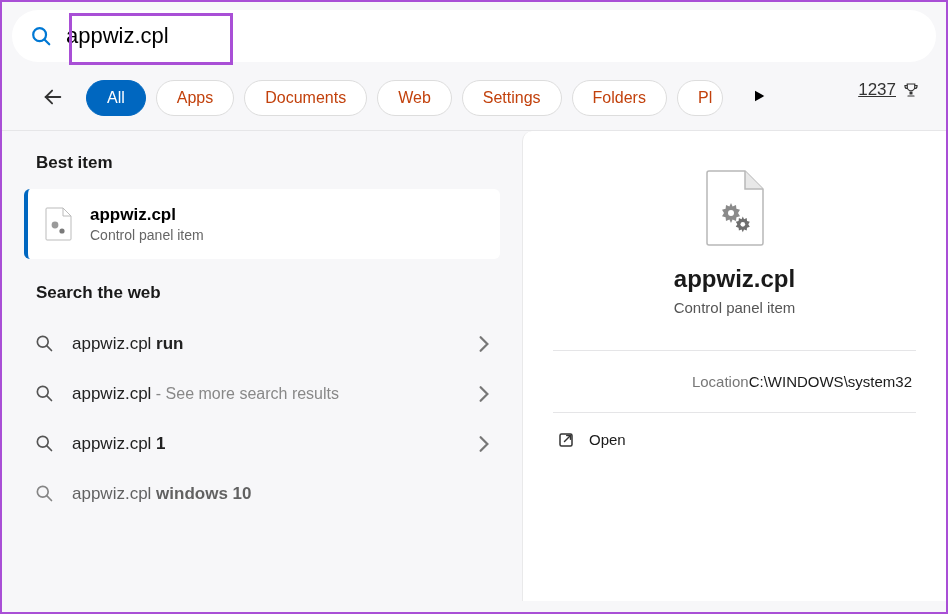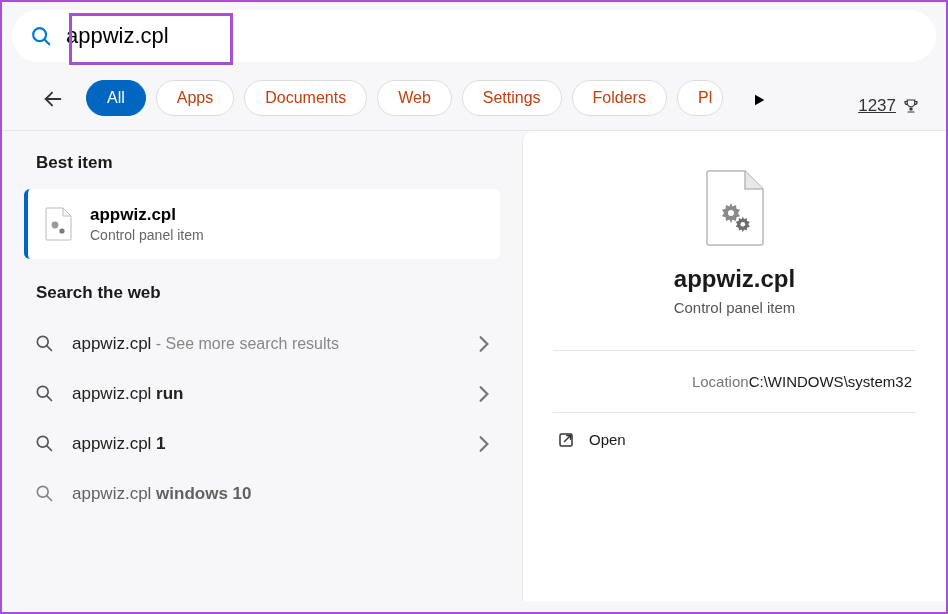--- a/index.html
+++ b/index.html
@@ -34,21 +34,21 @@
       position: absolute;
       top: 11px;
       left: 67px;
       width: 164px;
       height: 52px;
       border: 3px solid #a94fd6;
       pointer-events: none;
     }
     .filter-row {
       display: flex;
-      align-items: flex-end;
+      align-items: flex-start;
       gap: 10px;
       padding: 18px 10px 14px 34px;
       border-bottom: 1px solid #e6e6e8;
     }
     .back-btn {
       width: 34px; height: 34px;
       display: flex; align-items:center; justify-content:center;
       color: #333;
       margin-right: 6px;
     }
@@ -264,35 +264,35 @@
 
     <div class="section-header">Search the web</div>
     <div class="web-list">
       <div class="web-item">
         <span class="icon-search-sm">
           <svg width="20" height="20" viewBox="0 0 24 24" fill="none" stroke="currentColor" stroke-width="2" stroke-linecap="round">
               <circle cx="10.5" cy="10.5" r="6.5"></circle>
               <line x1="15.5" y1="15.5" x2="21" y2="21"></line>
             </svg>
         </span>
-        <span class="label"><span>appwiz.cpl</span><span class="hint"> - See more search results</span></span>
+        <span class="label"><span>appwiz.cpl </span><strong>run</strong></span>
         <span class="chev">
             <svg width="12" height="18" viewBox="0 0 10 16" fill="none" stroke="currentColor" stroke-width="2" stroke-linecap="round">
               <polyline points="2 2 8 8 2 14"></polyline>
             </svg>
           </span>
       </div>
       <div class="web-item">
         <span class="icon-search-sm">
           <svg width="20" height="20" viewBox="0 0 24 24" fill="none" stroke="currentColor" stroke-width="2" stroke-linecap="round">
               <circle cx="10.5" cy="10.5" r="6.5"></circle>
               <line x1="15.5" y1="15.5" x2="21" y2="21"></line>
             </svg>
         </span>
-        <span class="label"><span>appwiz.cpl </span><strong>run</strong></span>
+        <span class="label"><span>appwiz.cpl</span><span class="hint"> - See more search results</span></span>
         <span class="chev">
             <svg width="12" height="18" viewBox="0 0 10 16" fill="none" stroke="currentColor" stroke-width="2" stroke-linecap="round">
               <polyline points="2 2 8 8 2 14"></polyline>
             </svg>
           </span>
       </div>
       <div class="web-item">
         <span class="icon-search-sm">
           <svg width="20" height="20" viewBox="0 0 24 24" fill="none" stroke="currentColor" stroke-width="2" stroke-linecap="round">
               <circle cx="10.5" cy="10.5" r="6.5"></circle>

